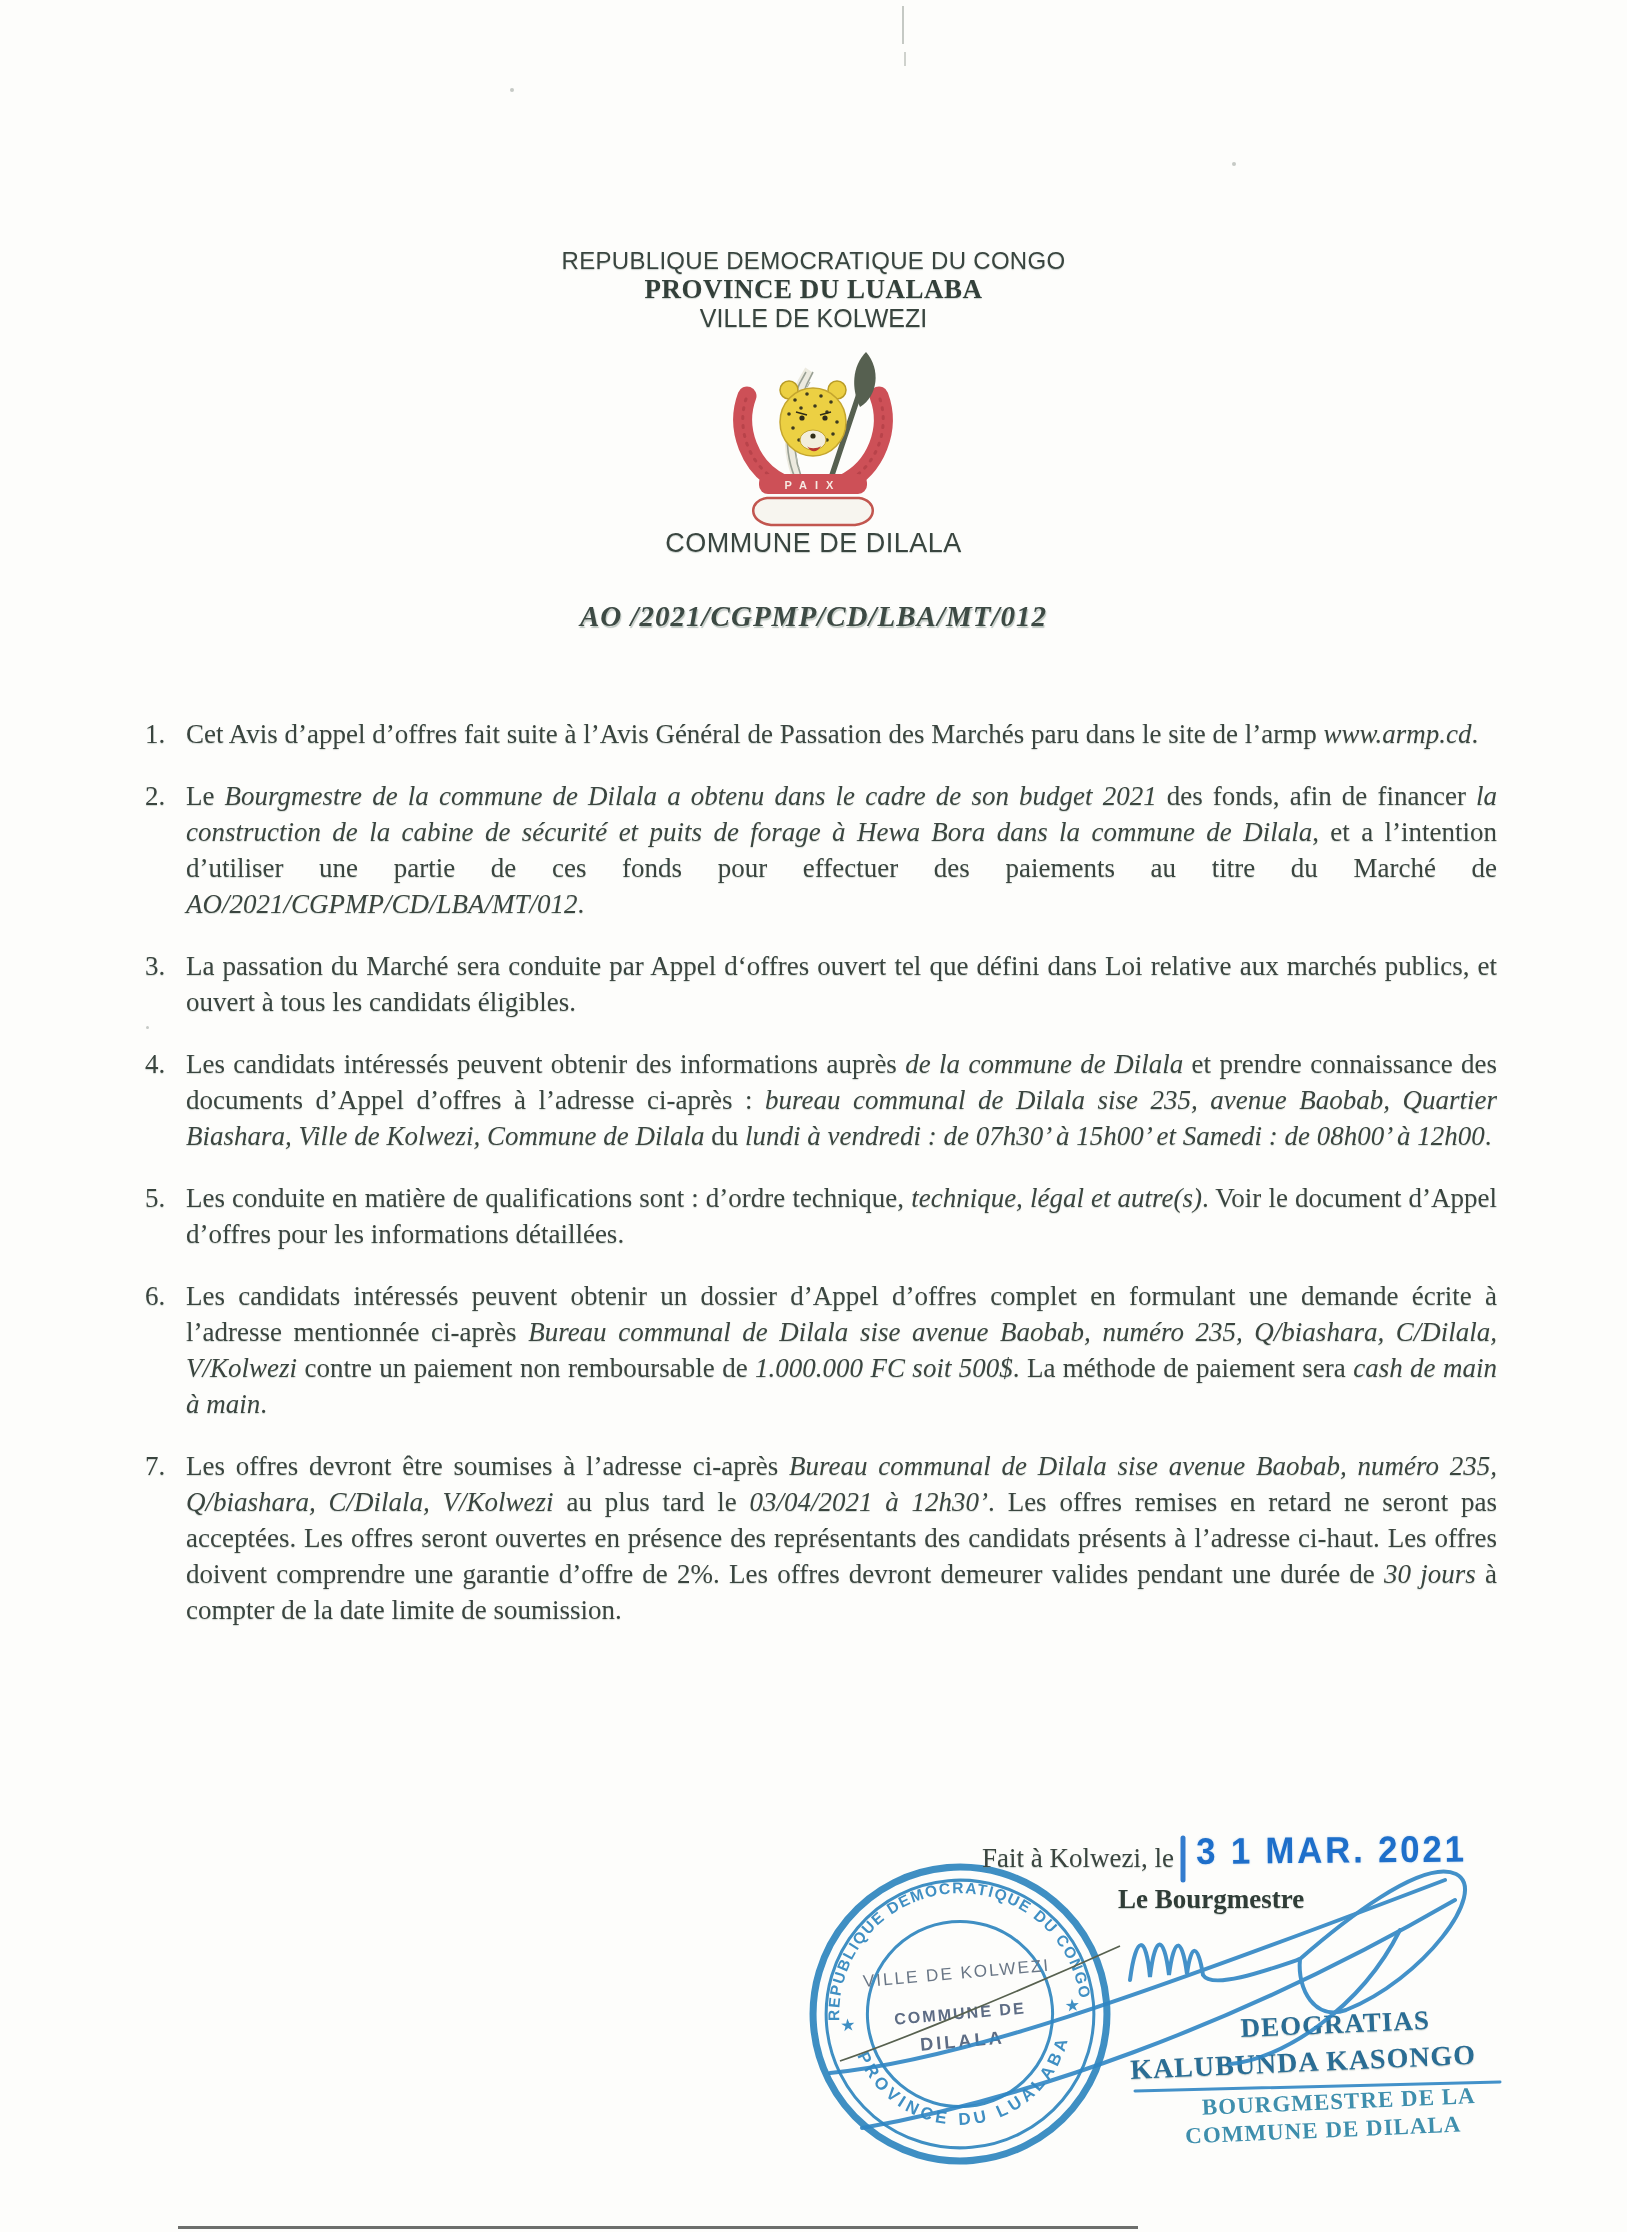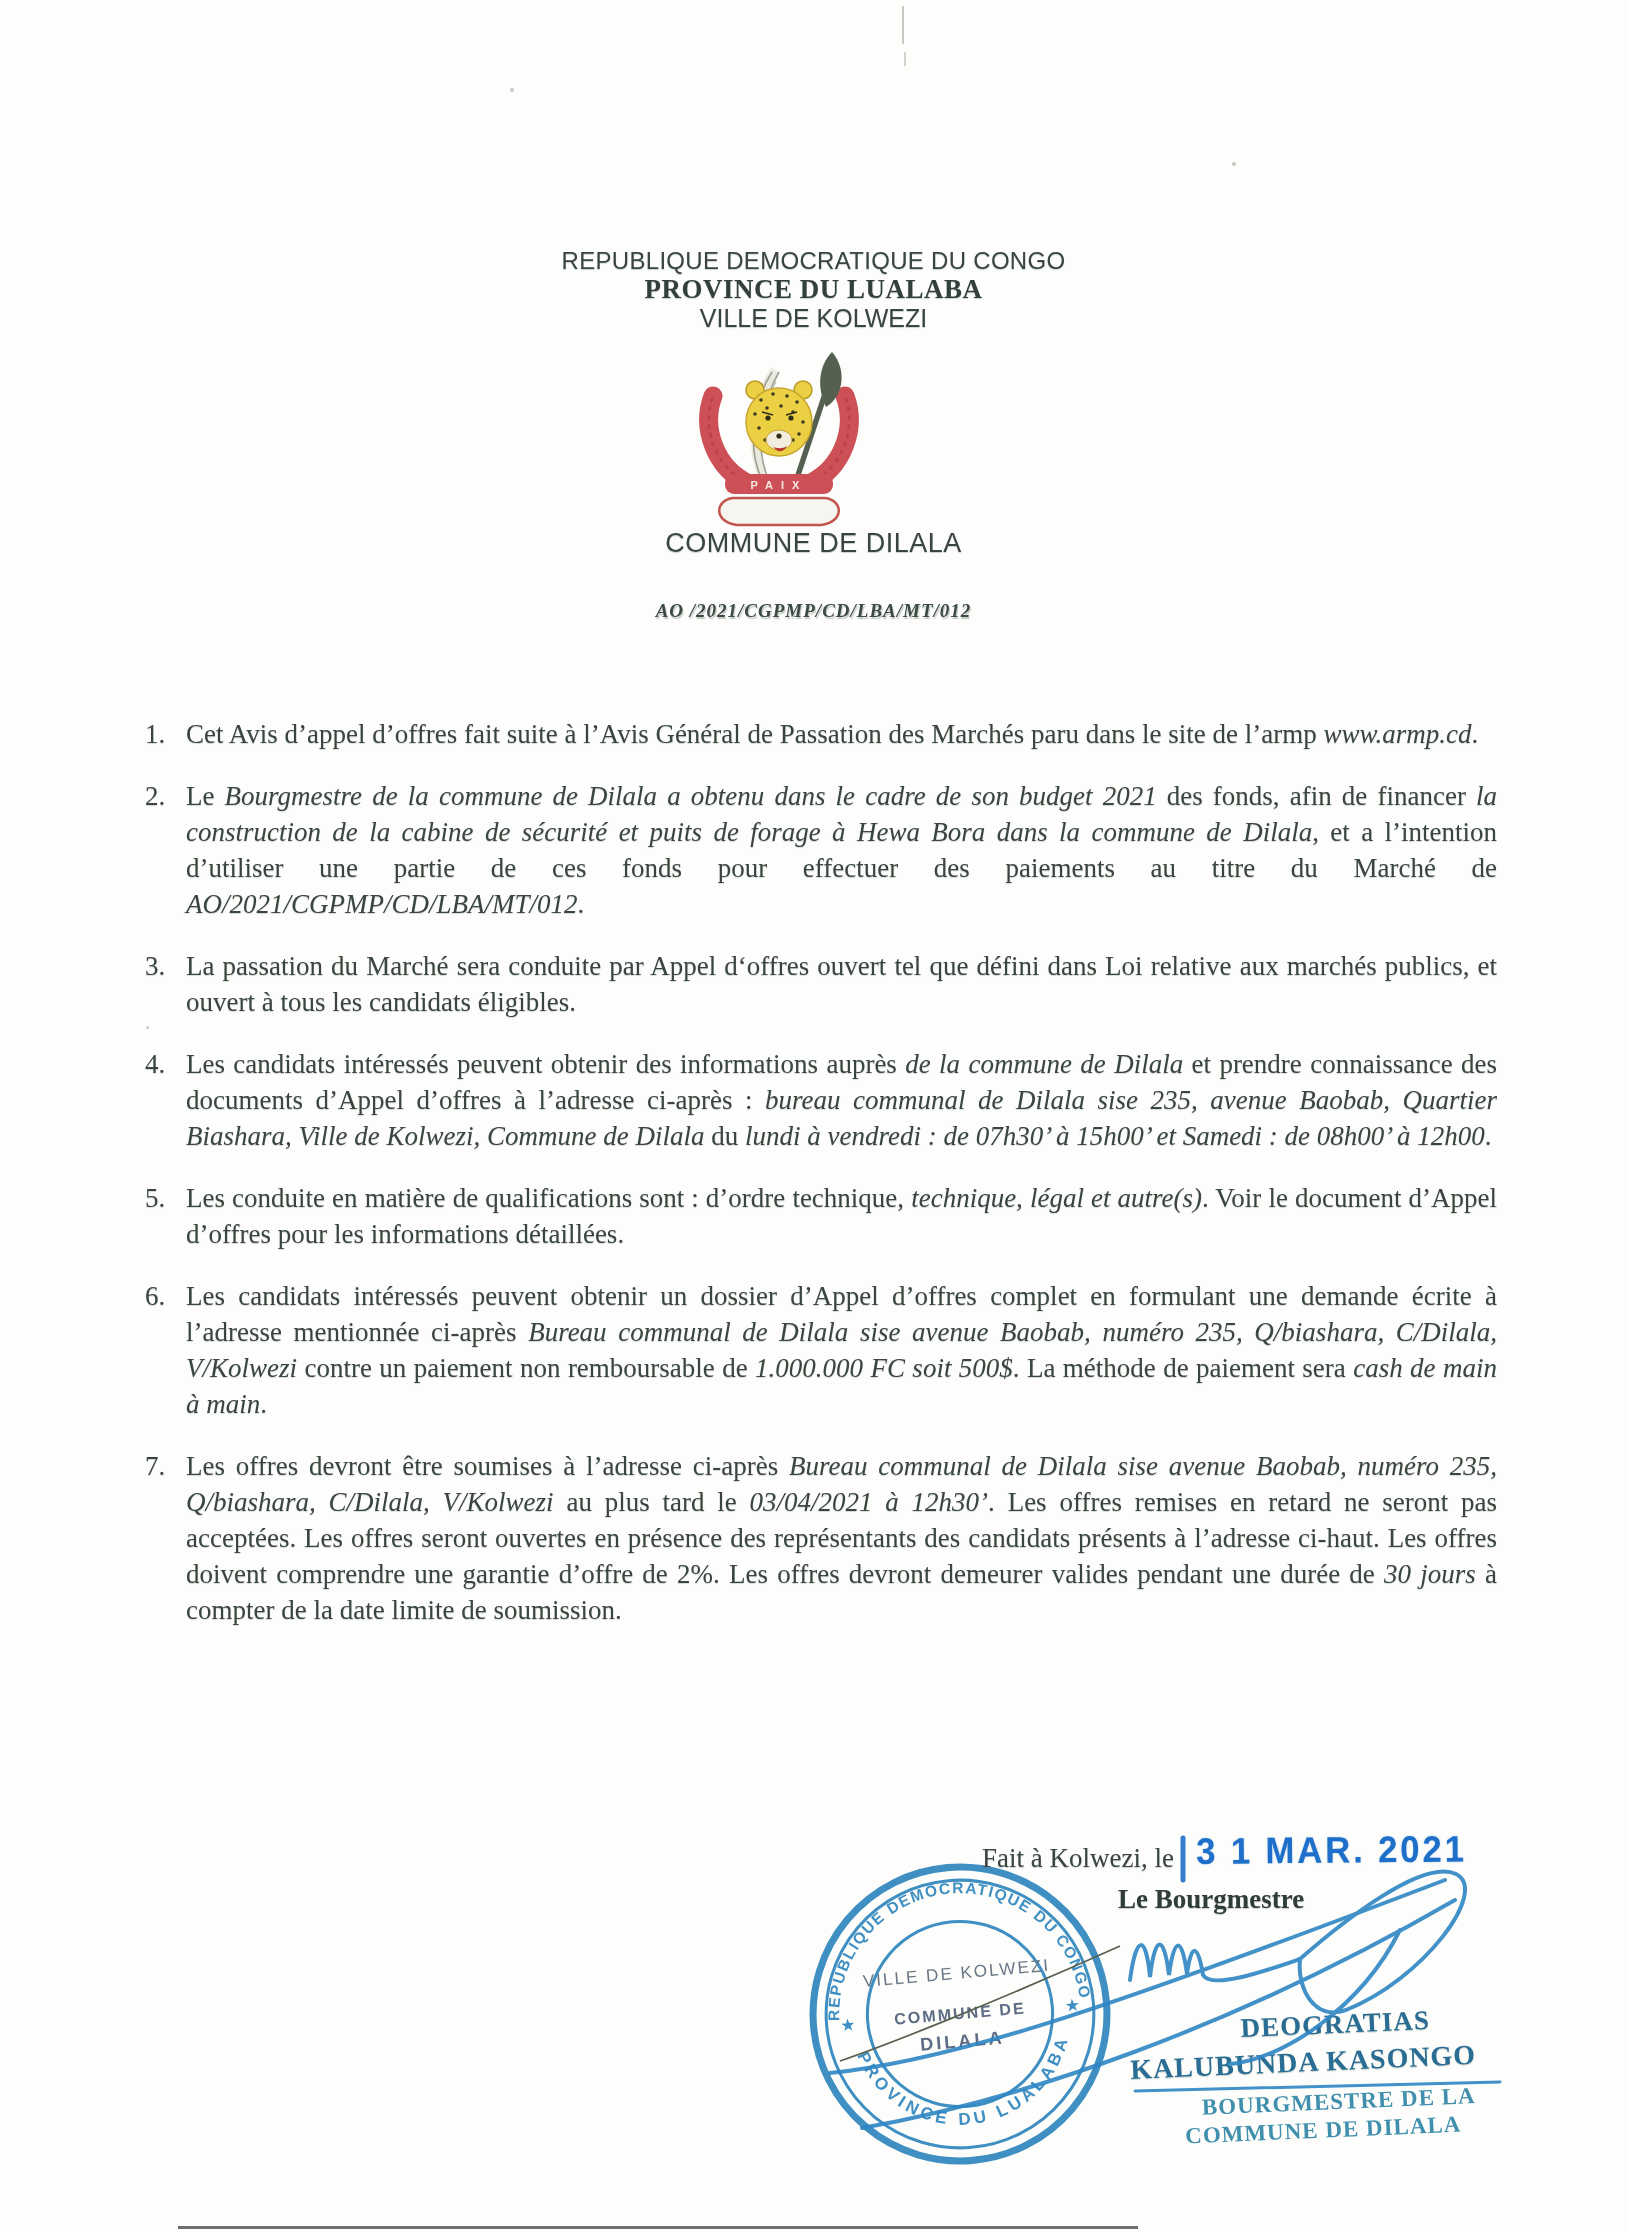--- a/index.html
+++ b/index.html
@@ -13,24 +13,24 @@
   .center{left:0; right:0; text-align:center;}
   .scan-ink{ text-shadow:0 1px 1px rgba(110,130,120,.35); }
 
   .doc-title{
     top:141px; font-size:39px; font-weight:bold; letter-spacing:.5px;
     color:#26362f; text-shadow:1px 2px 1px rgba(90,110,100,.45);
   }
   .hdr-country{ top:247px; font-family:"Liberation Sans",sans-serif; font-size:24px; color:#39453f; letter-spacing:.3px;}
   .hdr-province{ top:274px; font-size:27px; font-weight:bold; color:#33403a; letter-spacing:.5px;}
   .hdr-city{ top:304px; font-family:"Liberation Sans",sans-serif; font-size:25px; color:#39453f;}
-  .emblem-wrap{ top:336px; left:669px; width:220px; height:200px;}
+  .emblem-wrap{ top:336px; left:703px; width:220px; height:200px;}
   .hdr-commune{ top:528px; font-family:"Liberation Sans",sans-serif; font-size:27px; color:#39453f; letter-spacing:.5px;}
   .ref-line{
-    top:600px; font-size:19px; font-weight:bold; font-style:italic;
+    top:600px; font-size:29px; font-weight:bold; font-style:italic;
     color:#3d4a44; letter-spacing:1px; text-shadow:1px 2px 1px rgba(100,120,110,.4);
   }
 
   .items{ top:716px; left:145px; width:1352px; }
   .para{
     position:relative; padding-left:41px; margin-bottom:26px;
     font-size:27px; line-height:36px; text-align:justify;
     text-shadow:0 1px 1px rgba(110,130,120,.3);
   }
   .para .num{ position:absolute; left:0; top:0; }

